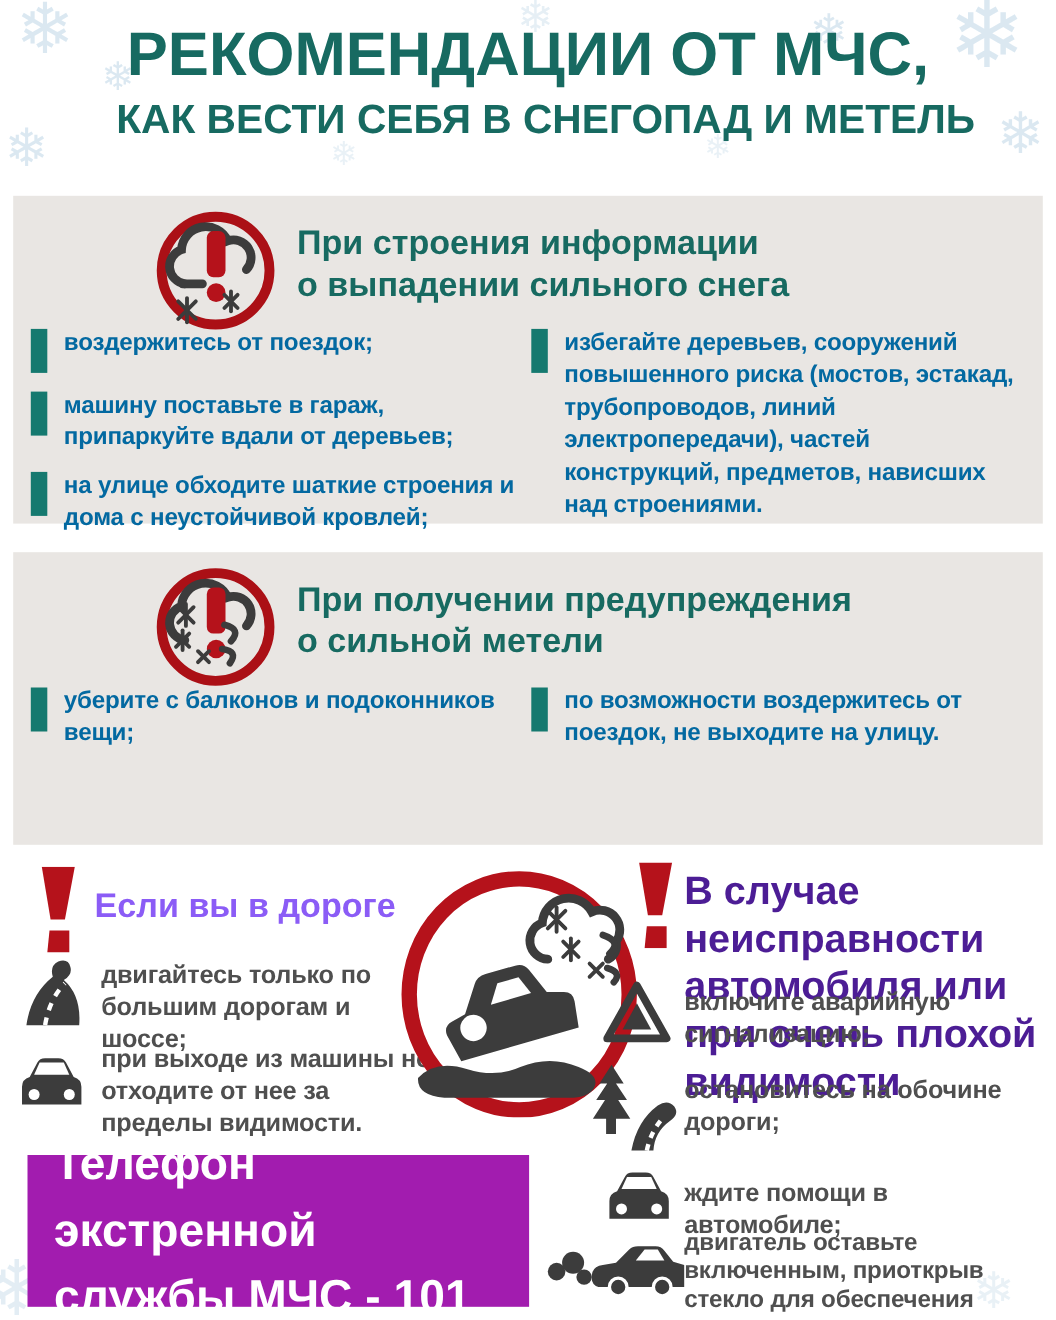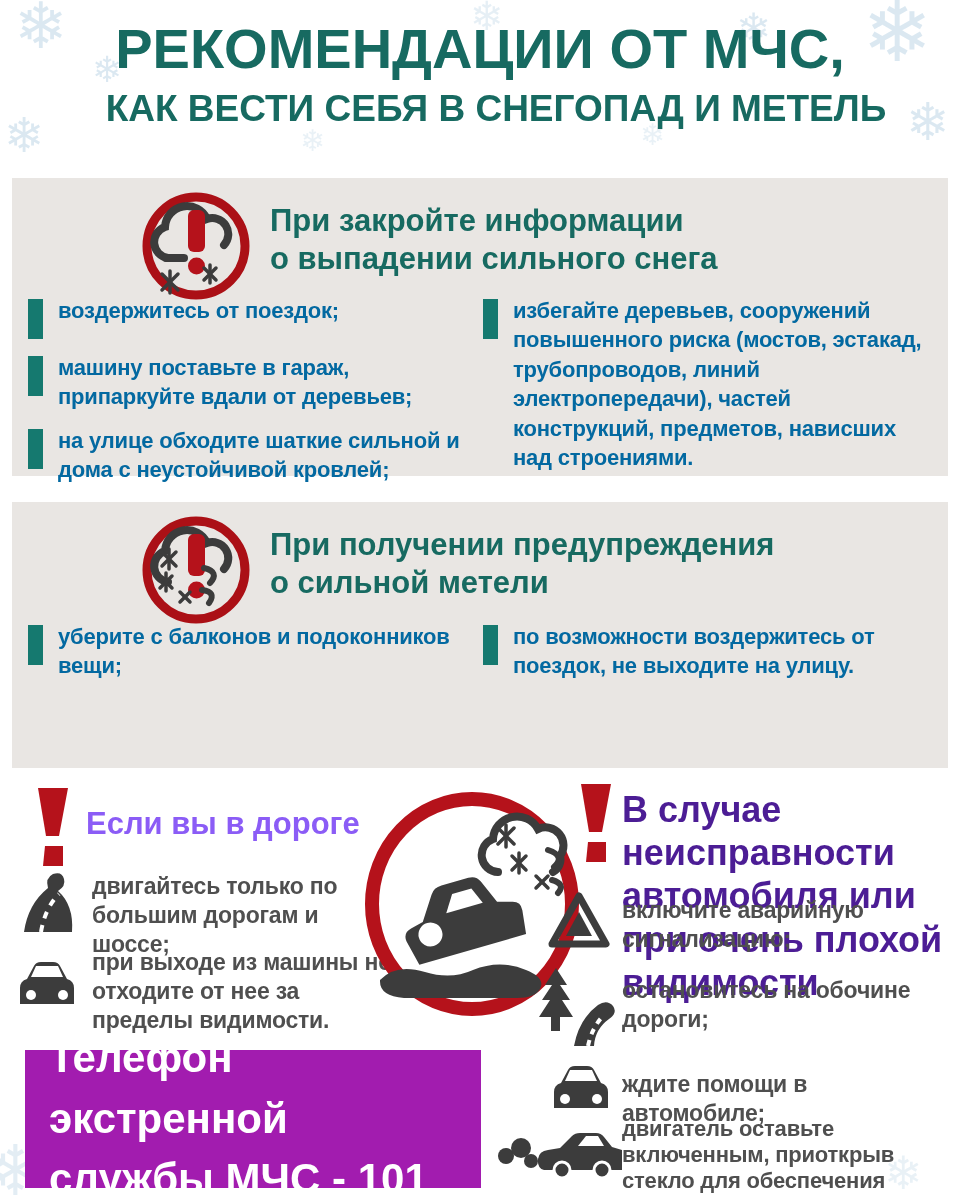--- a/index.html
+++ b/index.html
@@ -72,36 +72,36 @@
           <line x1="24" y1="86" x2="40" y2="102"></line>
             <line x1="40" y1="86" x2="24" y2="102"></line>
             <line x1="32" y1="83" x2="32" y2="105"></line>
           <line x1="66" y1="80" x2="78" y2="92"></line>
             <line x1="78" y1="80" x2="66" y2="92"></line>
             <line x1="72" y1="77" x2="72" y2="95"></line>
         </g>
       </svg>
     </span>
     <div class="sec-head">
-      <div>При закройте информации</div>
+      <div>При строения информации</div>
       <div>о выпадении сильного снега</div>
     </div>
     <div class="cols">
       <div class="col">
         <div class="bullet">
           <span class="bar"></span>
           <span class="btxt">воздержитесь от поездок;</span>
         </div>
         <div class="bullet">
           <span class="bar"></span>
           <span class="btxt">машину поставьте в гараж, припаркуйте вдали от деревьев;</span>
         </div>
         <div class="bullet">
           <span class="bar"></span>
-          <span class="btxt">на улице обходите шаткие сильной и дома с неустойчивой кровлей;</span>
+          <span class="btxt">на улице обходите шаткие строения и дома с неустойчивой кровлей;</span>
         </div>
       </div>
       <div class="col">
         <div class="bullet">
           <span class="bar"></span>
           <span class="btxt">избегайте деревьев, сооружений повышенного риска (мостов, эстакад, трубопроводов, линий электропередачи), частей конструкций, предметов, нависших над строениями.</span>
         </div>
       </div>
     </div>
   </div>

